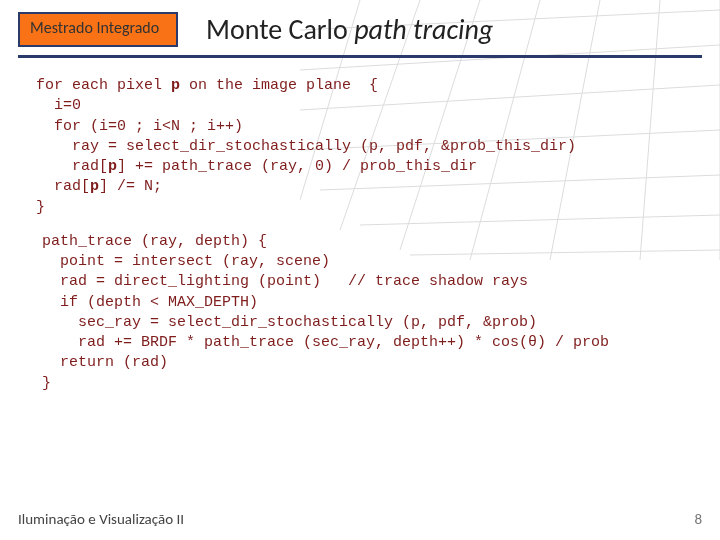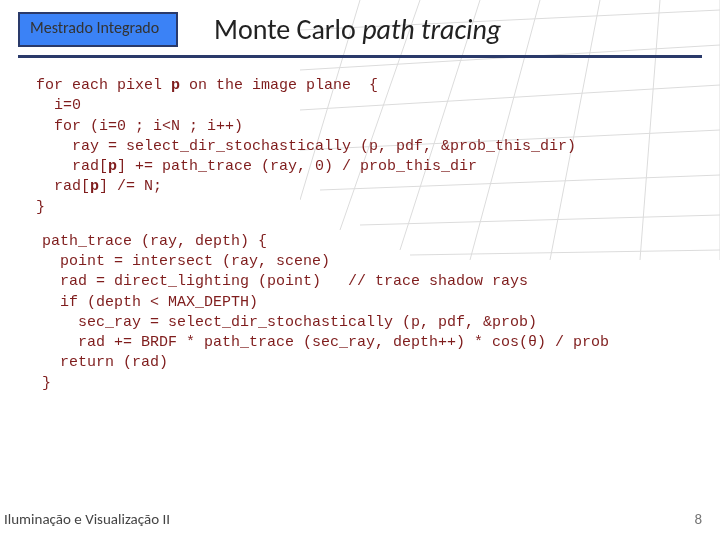--- a/index.html
+++ b/index.html
@@ -22,30 +22,30 @@
   .header {
     position: relative;
     z-index: 1;
     display: flex;
     align-items: center;
     padding: 12px 0 0 18px;
   }
   .badge {
     border: 2px solid #2a3a6a;
     padding: 4px 10px 6px 10px;
-    background: #3b82f6;
+    background: #f97316;
     font-size: 16px;
     line-height: 1.3;
     color: #333;
     text-align: left;
     min-width: 160px;
   }
   .title {
     font-size: 28px;
-    margin-left: 36px;
+    margin-left: 28px;
     color: #222;
   }
   .title .normal { font-style: normal; }
   .title .italic { font-style: italic; }
   .divider {
     position: relative;
     z-index: 1;
     margin: 8px 18px 0 18px;
     height: 0;
     border-top: 3px solid #2a3a6a;
@@ -57,21 +57,21 @@
     font-size: 15px;
     line-height: 1.35;
     color: #7f1d1d;
     white-space: pre;
     padding: 18px 0 0 36px;
   }
   .code .bold { font-weight: bold; }
   .footer {
     position: absolute;
     bottom: 12px;
-    left: 4px;
+    left: 18px;
     right: 18px;
     z-index: 1;
     display: flex;
     justify-content: space-between;
     align-items: flex-end;
     font-size: 15px;
     color: #444;
   }
   .pagenum { color: #777; font-size: 15px; }
 </style>

